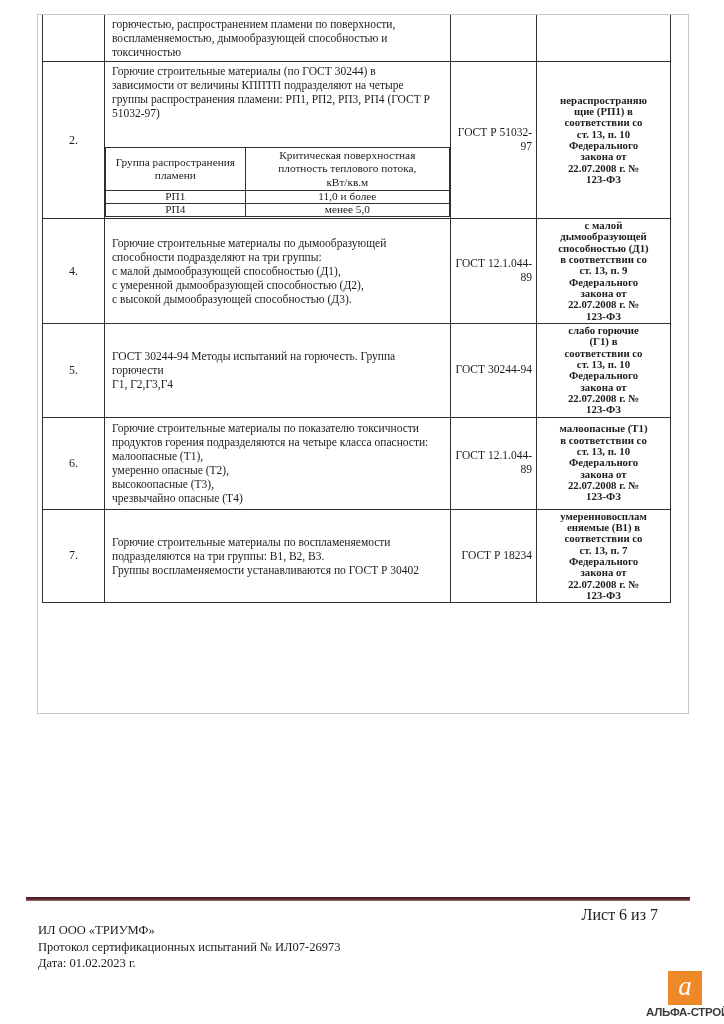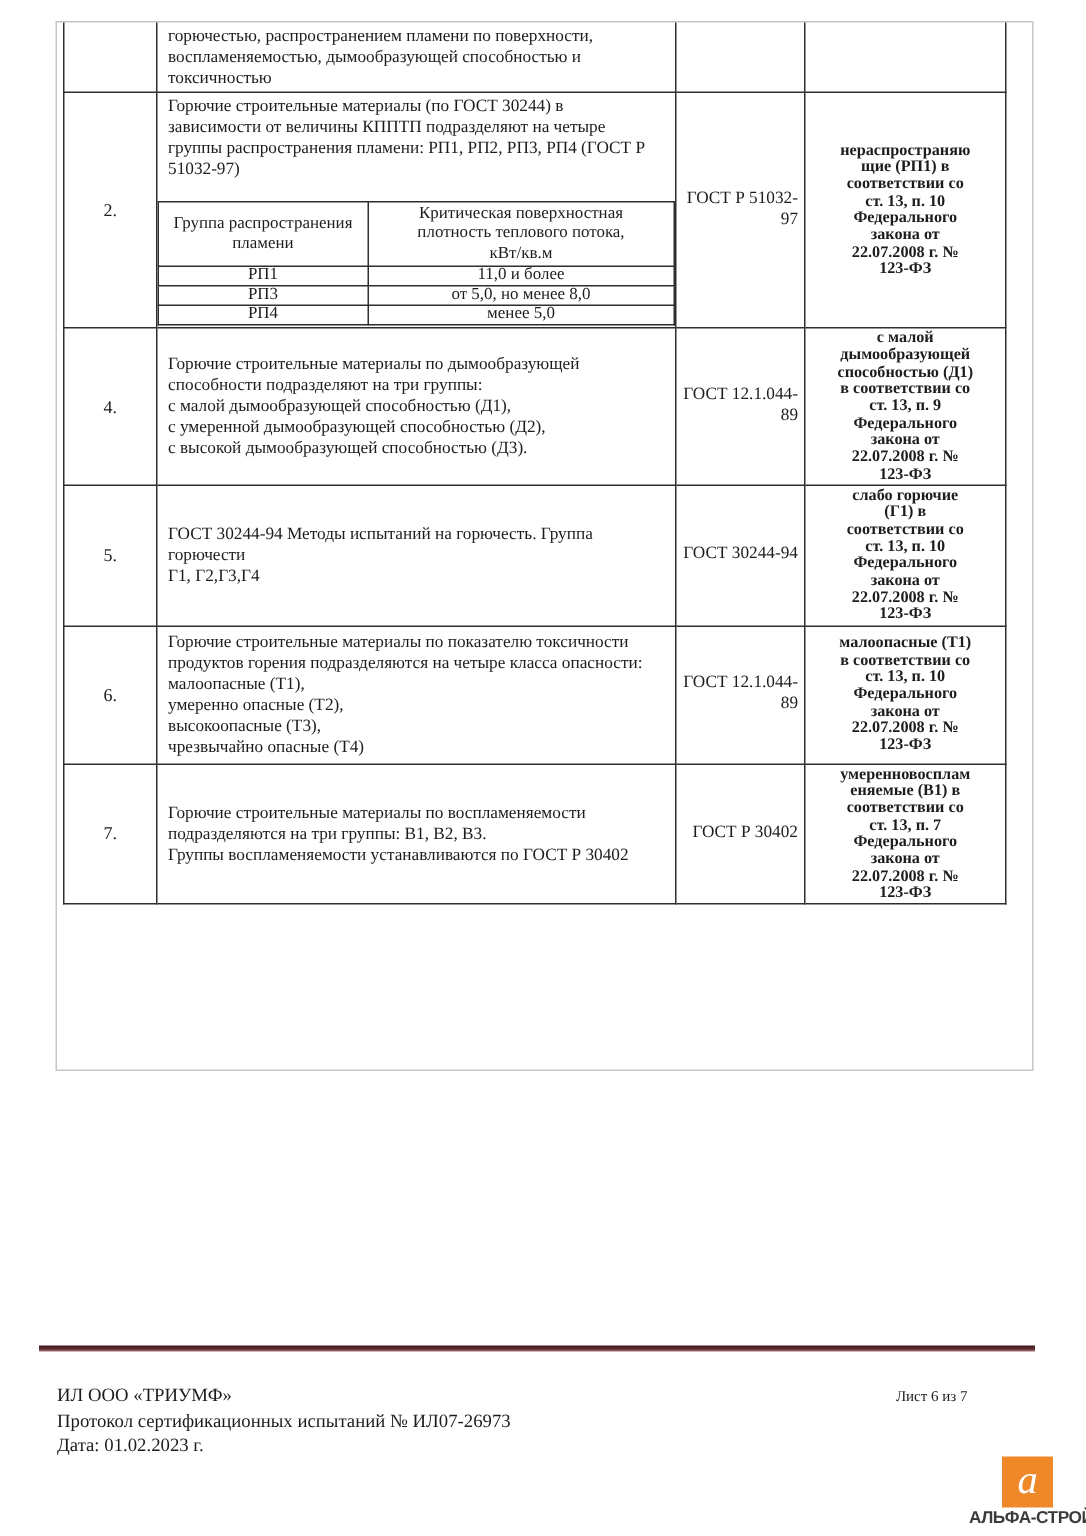--- a/index.html
+++ b/index.html
@@ -36,21 +36,21 @@
     border:1px solid #2e2e2e; text-align:center; font-size:11.3px;
     white-space:pre-line; padding:0 2px;
   }
   .inner-table tr.ihead td { height:42px; line-height:1.18; padding:1px 2px; }
   .inner-table tr.idata td { height:13px; line-height:1.05; }
   
   .rule {
     position:absolute; left:26px; top:897px; width:664px; height:4px;
     background:linear-gradient(to bottom, #3f191d 0%, #5d2a2e 55%, #9f7476 100%);
   }
-  .sheet-label { position:absolute; top:906px; right:79px; font-size:10px;margin-top:20px; }
+  .sheet-label { position:absolute; top:906px; right:66px; font-size:16px; }
   .footer-block { position:absolute; left:38px; top:922px; font-size:12.5px; line-height:16.5px; }
   
   .logo-box {
     position:absolute; left:668px; top:971px; width:34px; height:34px;
     display:flex; align-items:center; justify-content:center;
   }
   .logo-letter {
     color:#ffffff; font-family:"Liberation Serif", serif; font-style:italic;
     font-size:27px; line-height:1; padding-bottom:4px;
   }
@@ -102,24 +102,20 @@
 пламени</td>
                     <td>Критическая поверхностная
 плотность теплового потока,
 кВт/кв.м</td>
                   </tr>
                   <tr class="idata">
                     <td>РП1</td>
                     <td>11,0 и более</td>
                   </tr>
                   <tr class="idata">
-                    <td>РП3</td>
-                    <td>от 5,0, но менее 8,0</td>
-                  </tr>
-                  <tr class="idata">
                     <td>РП4</td>
                     <td>менее 5,0</td>
                   </tr>
                 </tbody>
               </table>
             </div>
           </td>
           <td class="cell-gost">ГОСТ Р 51032-97</td>
           <td class="cell-result">нераспространяющие (РП1) в соответствии со ст. 13, п. 10 Федерального закона от 22.07.2008 г. № 123-ФЗ</td>
         </tr>
@@ -154,21 +150,21 @@
 чрезвычайно опасные (Т4)</td>
           <td class="cell-gost">ГОСТ 12.1.044-89</td>
           <td class="cell-result">малоопасные (Т1) в соответствии со ст. 13, п. 10 Федерального закона от 22.07.2008 г. № 123-ФЗ</td>
         </tr>
 
         <tr style="height:79px">
           <td class="cell-num">7.</td>
           <td class="cell-desc">Горючие строительные материалы по воспламеняемости
 подразделяются на три группы: В1, В2, В3.
 Группы воспламеняемости устанавливаются по ГОСТ Р 30402</td>
-          <td class="cell-gost">ГОСТ Р 30402</td>
+          <td class="cell-gost">ГОСТ Р 18234</td>
           <td class="cell-result">умеренновоспламеняемые (В1) в соответствии со ст. 13, п. 7 Федерального закона от 22.07.2008 г. № 123-ФЗ</td>
         </tr>
       </tbody>
     </table>
   </div>
 
   <div class="rule"></div>
 
   <div class="sheet-label">Лист 6 из 7</div>
 

